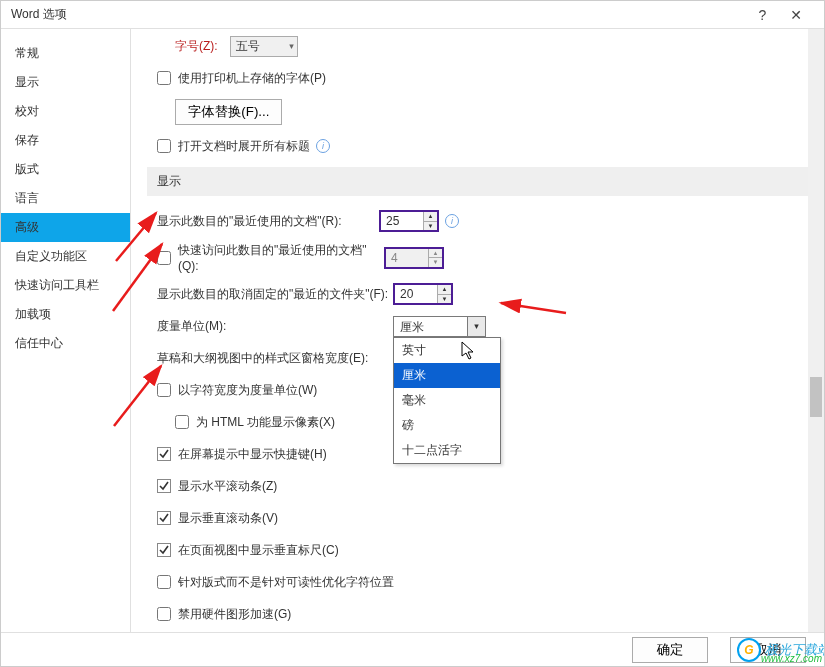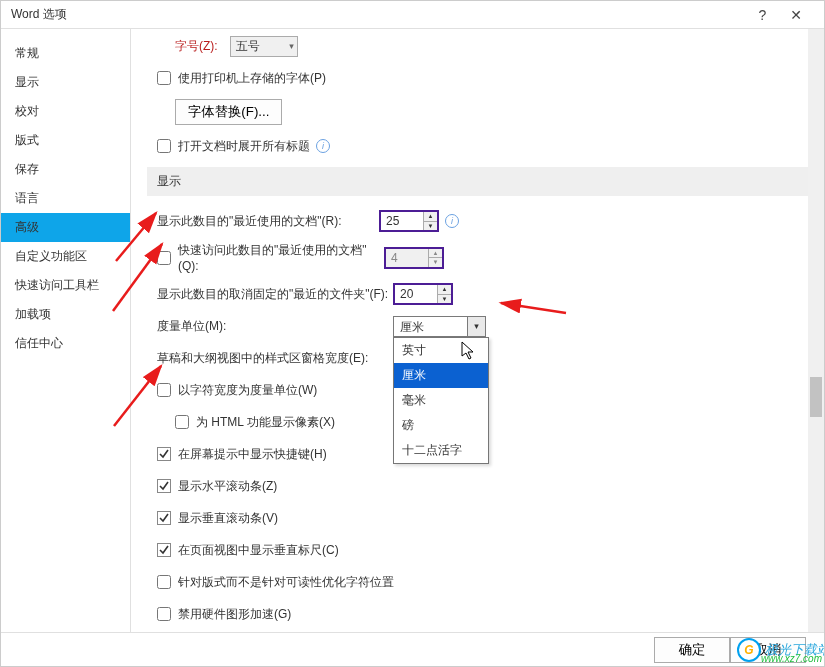--- a/index.html
+++ b/index.html
@@ -84,33 +84,33 @@
     .combo {
       display: inline-flex; width: 93px; height: 21px;
       border: 1px solid #7a7a7a; background: #fff; position: relative;
     }
     .combo .val { flex: 1; padding: 2px 6px; }
     .combo .arrbox {
       width: 18px; height: 100%; border-left: 1px solid #7a7a7a; background: #e9e9e9;
       display: flex; align-items: center; justify-content: center; font-size: 9px;
     }
     .dropdown {
-      position: absolute; top: 20px; left: -1px; width: 96px;
+      position: absolute; top: 20px; left: -1px; width: 108px;
       border: 1px solid #767676; background: #fff; z-index: 10;
       box-shadow: 2px 2px 3px rgba(0,0,0,0.15);
     }
     .dd-item { padding: 4px 8px; }
     .dd-item.selected { background: #0b61d1; color: #fff; }
     .textfield-empty {
       width: 60px; height: 22px; border: 1px solid #ababab; background: #fff;
     }
     .chk-svg { width:14px; height:14px; margin-right:7px; }
     .footer {
       height: 34px; border-top: 1px solid #e0e0e0; display: flex;
-      align-items: center; justify-content: flex-end; padding-right: 18px; gap: 0;
+      align-items: center; justify-content: flex-end; padding-right: 18px; gap: 22px;
     }
     .footer .btn { width: 76px; text-align: center; }
     .scrollbar-track {
       position: absolute; right: 0; top: 0; width: 16px; height: 100%;
       background: #f0f0f0;
     }
     .scrollbar-thumb {
       position: absolute; right: 2px; width: 12px; height: 40px; top: 348px;
       background: #c2c2c2; border-radius: 0;
     }
@@ -138,22 +138,22 @@
   <span class="titlebar-btn">?</span>
   <span class="titlebar-btn">✕</span>
 </div>
 
 <div class="main">
 
   <div class="sidebar">
     <div class="sidebar-item"><span>常规</span></div>
     <div class="sidebar-item"><span>显示</span></div>
     <div class="sidebar-item"><span>校对</span></div>
+    <div class="sidebar-item"><span>保存</span></div>
     <div class="sidebar-item"><span>版式</span></div>
-    <div class="sidebar-item"><span>保存</span></div>
     <div class="sidebar-item"><span>语言</span></div>
     <div class="sidebar-item active"><span>高级</span></div>
     <div class="sidebar-item"><span>自定义功能区</span></div>
     <div class="sidebar-item"><span>快速访问工具栏</span></div>
     <div class="sidebar-item"><span>加载项</span></div>
     <div class="sidebar-item"><span>信任中心</span></div>
   </div>
 
   <div class="content">
 

